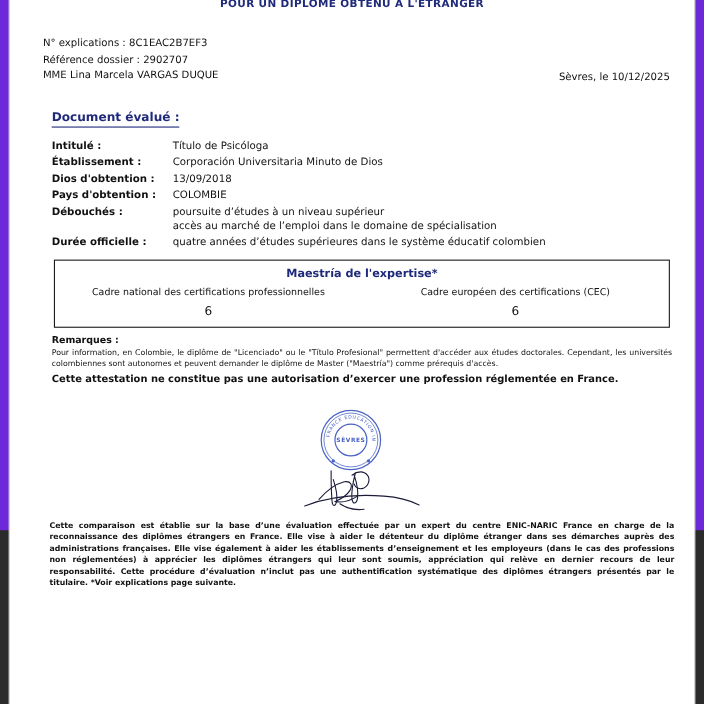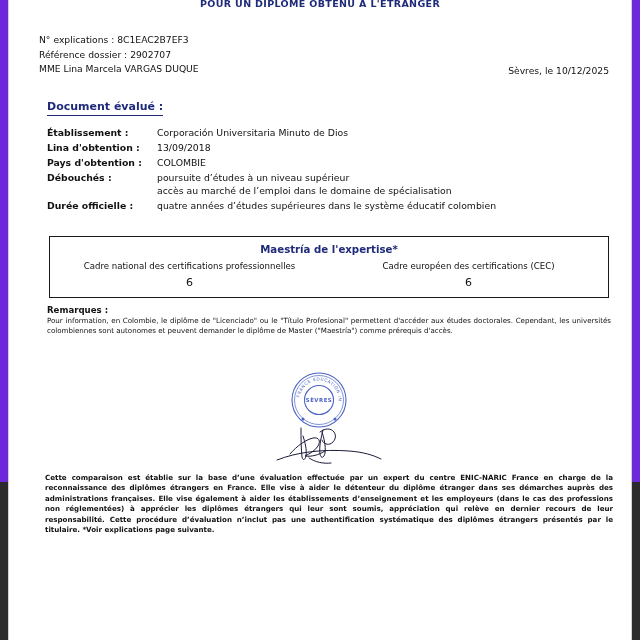--- a/index.html
+++ b/index.html
@@ -220,25 +220,29 @@
         <div>MME Lina Marcela VARGAS DUQUE</div>
       </div>
 
       <div class="meta-right">Sèvres, le 10/12/2025</div>
 
       <div class="section-title">Document évalué :</div>
 
       <table class="fields">
         <tbody>
           <tr>
+            <td class="lbl">Intitulé :</td>
+            <td class="val">Título de Psicóloga</td>
+          </tr>
+          <tr>
             <td class="lbl">Établissement :</td>
             <td class="val">Corporación Universitaria Minuto de Dios</td>
           </tr>
           <tr>
-            <td class="lbl">Lina d'obtention :</td>
+            <td class="lbl">Dios d'obtention :</td>
             <td class="val">13/09/2018</td>
           </tr>
           <tr>
             <td class="lbl">Pays d'obtention :</td>
             <td class="val">COLOMBIE</td>
           </tr>
           <tr>
             <td class="lbl">Débouchés :</td>
             <td class="val">
               <span class="l2">poursuite d’études à un niveau supérieur</span>
@@ -261,20 +265,21 @@
           </div>
           <div class="result-col">
             <div class="cap">Cadre européen des certifications (CEC)</div>
             <div class="score">6</div>
           </div>
         </div>
       </div>
 
       <div class="remarks-title">Remarques :</div>
       <div class="remarks-body">Pour information, en Colombie, le diplôme de "Licenciado" ou le "Título Profesional" permettent d'accéder aux études doctorales. Cependant, les universités colombiennes sont autonomes et peuvent demander le diplôme de Master ("Maestría") comme prérequis d'accès.</div>
+      <div class="statement">Cette attestation ne constitue pas une autorisation d’exercer une profession réglementée en France.</div>
 
       <div class="sig-area">
         <svg width="140" height="96" viewBox="0 0 140 96">
 
           <g transform="translate(62,28)" fill="none" stroke="#4a63c4" stroke-width="1.1">
             <circle cx="0" cy="0" r="27"></circle>
             <circle cx="0" cy="0" r="24.5" stroke-width="0.7"></circle>
             <circle cx="0" cy="0" r="14.5"></circle>
           </g>
           <g fill="#4a63c4">

